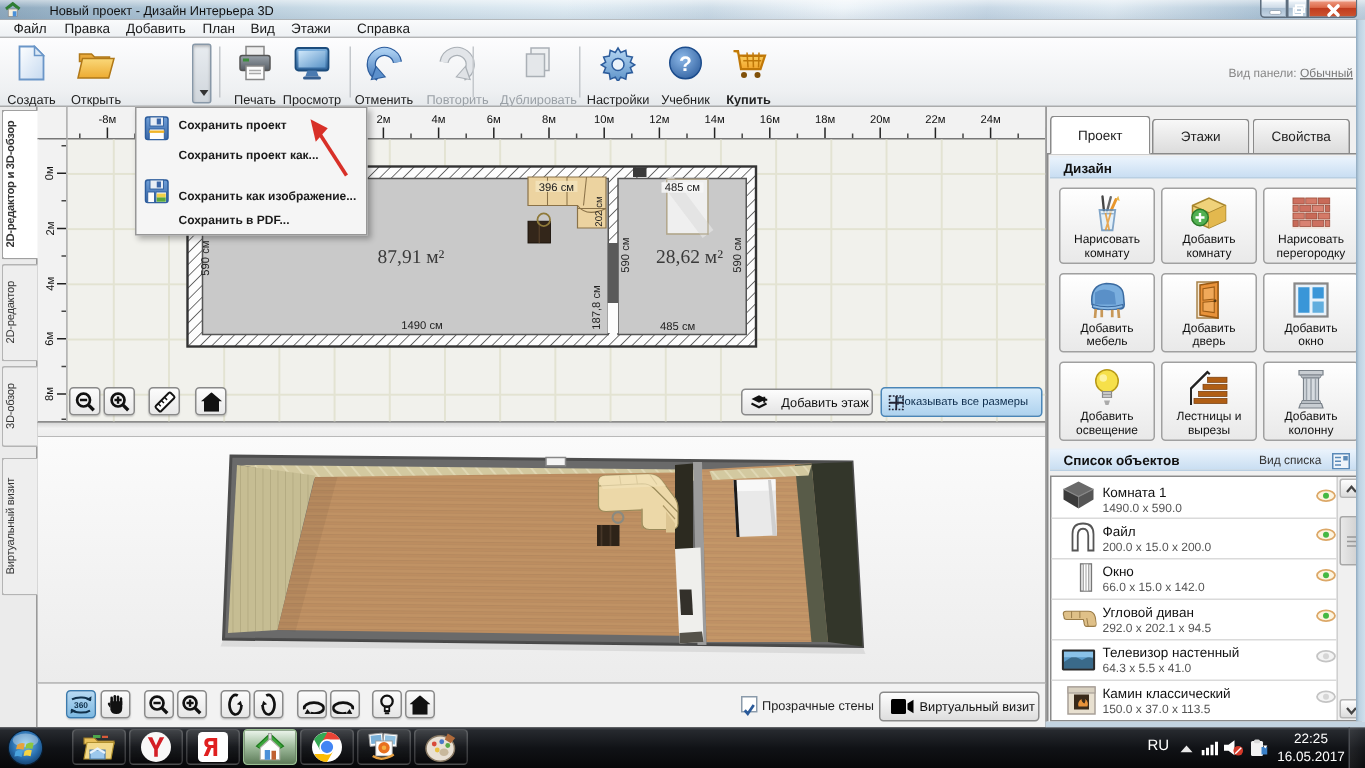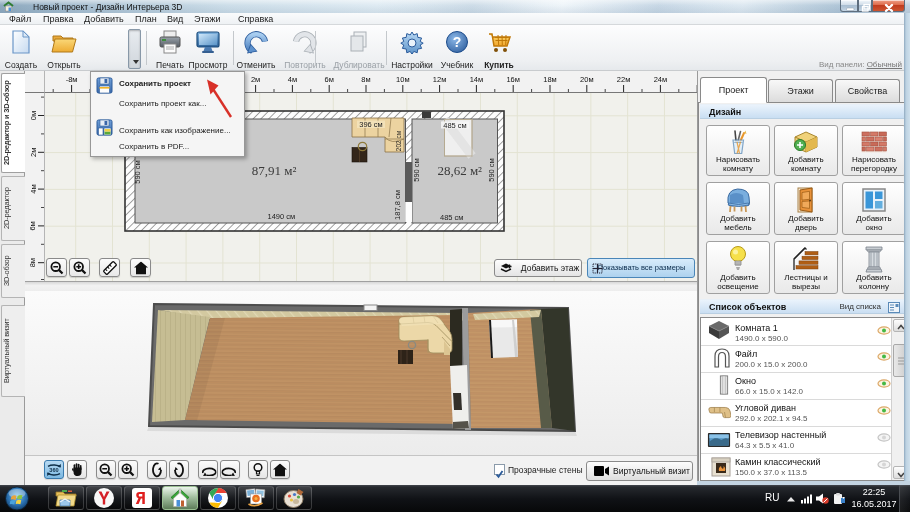--- a/index.html
+++ b/index.html
@@ -84,21 +84,21 @@
 .li-name { position:absolute; left:34px; font-size:9px; color:#111; white-space:nowrap; }
 .li-dim { position:absolute; left:34px; font-size:8px; color:#555; white-space:nowrap; }
 .li-ico { position:absolute; left:6px; width:24px; height:20px; }
 .eye { position:absolute; left:176px; width:14px; height:9px; }
 #scrollb { position:absolute; left:190px; top:0; width:16px; height:162px; background:#f0f0f0; border-left:1px solid #d0d0d0; }
 .scbtn { position:absolute; left:1px; width:14px; height:13px; background:linear-gradient(180deg,#fefefe,#dcdcdc); border:1px solid #b5b5b5; border-radius:2px; }
 #scthumb { position:absolute; left:1px; top:26px; width:14px; height:33px; background:linear-gradient(90deg,#e8e8e8,#cfcfcf); border:1px solid #a8a8a8; border-radius:2px; }
 
 
 #dropdown { left:90px; top:71px; width:155px; height:86px; background:#f5f5f5; border:1px solid #979797; box-shadow:2px 2px 4px rgba(0,0,0,.3); }
-.mi { position:absolute; left:28px; font-size:8px; color:#1a1a1a; white-space:nowrap; }
+.mi { position:absolute; left:28px; font-size:8px; color:#1a1a1a; white-space:nowrap;font-weight:bold; }
 
 
 #taskbar { left:0; top:485px; width:910px; height:27px;
   background:linear-gradient(180deg,#43474e 0,#26292e 2px,#101216 14px,#070809 27px); }
 .tbbtn { position:absolute; top:1px; width:36px; height:24px; border:1px solid rgba(255,255,255,.18); border-radius:3px;
   background:linear-gradient(180deg,rgba(255,255,255,.12),rgba(255,255,255,.03) 50%,rgba(0,0,0,.1)); }
 .tbbtn svg { position:absolute; left:50%; top:50%; transform:translate(-50%,-50%); }
 .tray { position:absolute; color:#fff; font-size:9px; }
 </style>
 </head>
@@ -269,21 +269,21 @@
             <stop offset="0" stop-color="#8cb8e8"></stop>
             <stop offset="1" stop-color="#2a5a9a"></stop>
           </radialGradient>
       <linearGradient id="gcart" x1="0" y1="0" x2="0" y2="1">
             <stop offset="0" stop-color="#fbd96e"></stop>
             <stop offset="1" stop-color="#f3a62c"></stop>
           </linearGradient>
     </defs>
       </svg>
   </div>
-  <div class="abs" id="viewpanel" style="top:60px;">Вид панели: <u>Обычный</u></div>
+  <div class="abs" id="viewpanel" style="top:44px;">Вид панели: <u>Обычный</u></div>
 
   <div class="abs" id="sidebar"></div>
   <div class="vtab active" style="top:73px; height:100px;">
       <div class="vt">2D-редактор и 3D-обзор</div>
     </div>
   <div class="vtab" style="top:176px; height:65px;">
       <div class="vt">2D-редактор</div>
     </div>
   <div class="vtab" style="top:244px; height:54px;">
       <div class="vt">3D-обзор</div>

